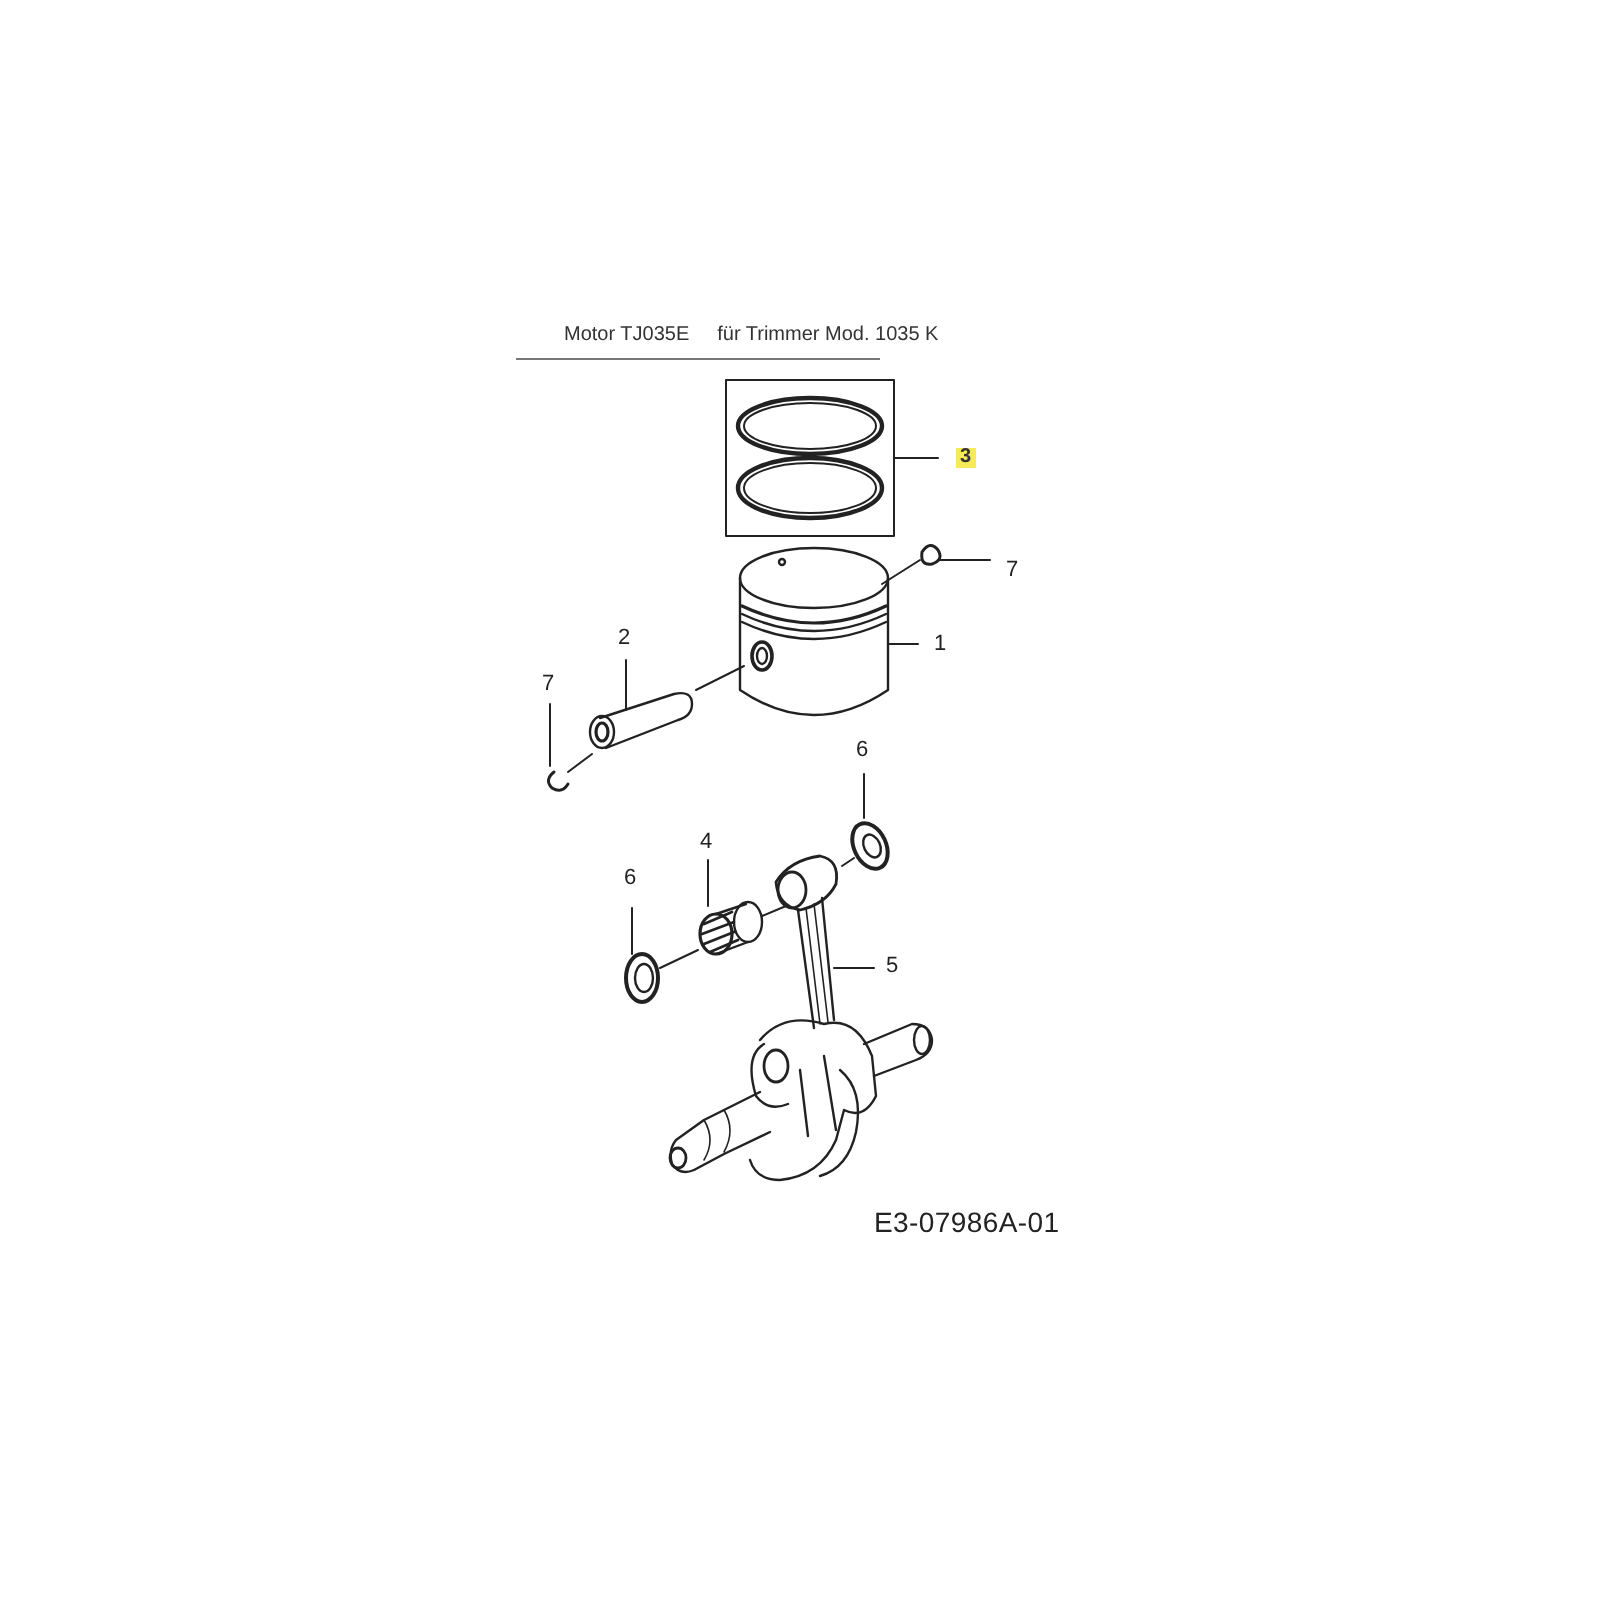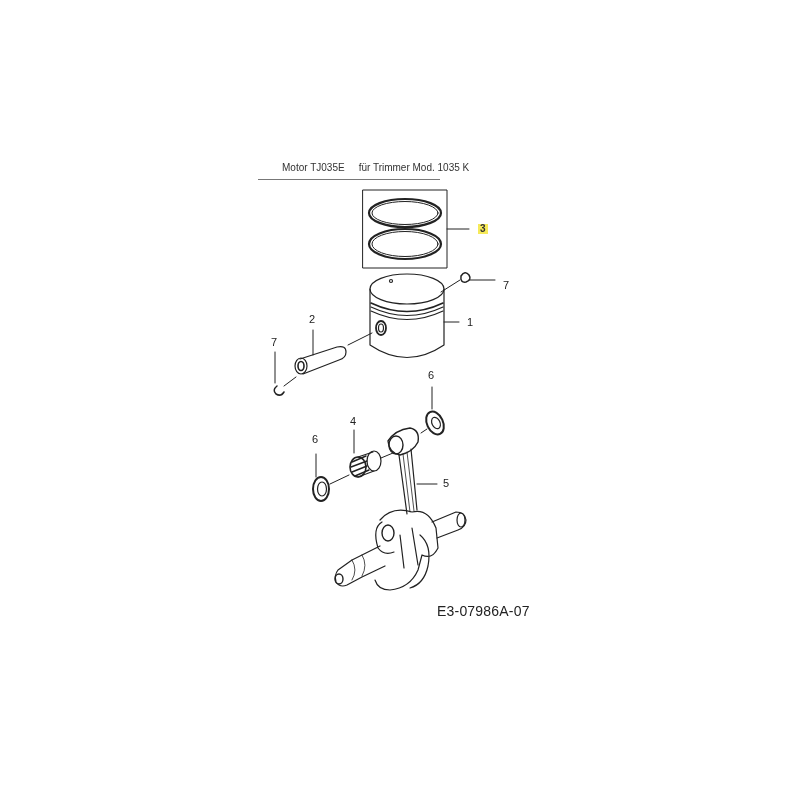--- a/index.html
+++ b/index.html
@@ -120,13 +120,13 @@
 <div class="callout hl" style="left:478px; top:224px;">3</div>
 <div class="callout" style="left:503px; top:280px;">7</div>
 <div class="callout" style="left:467px; top:317px;">1</div>
 <div class="callout" style="left:309px; top:314px;">2</div>
 <div class="callout" style="left:271px; top:337px;">7</div>
 <div class="callout" style="left:428px; top:370px;">6</div>
 <div class="callout" style="left:350px; top:416px;">4</div>
 <div class="callout" style="left:312px; top:434px;">6</div>
 <div class="callout" style="left:443px; top:478px;">5</div>
 
-<div class="drawing-id">E3-07986A-07</div>
+<div class="drawing-id">E3-07986A-01</div>
 
 </body></html>

